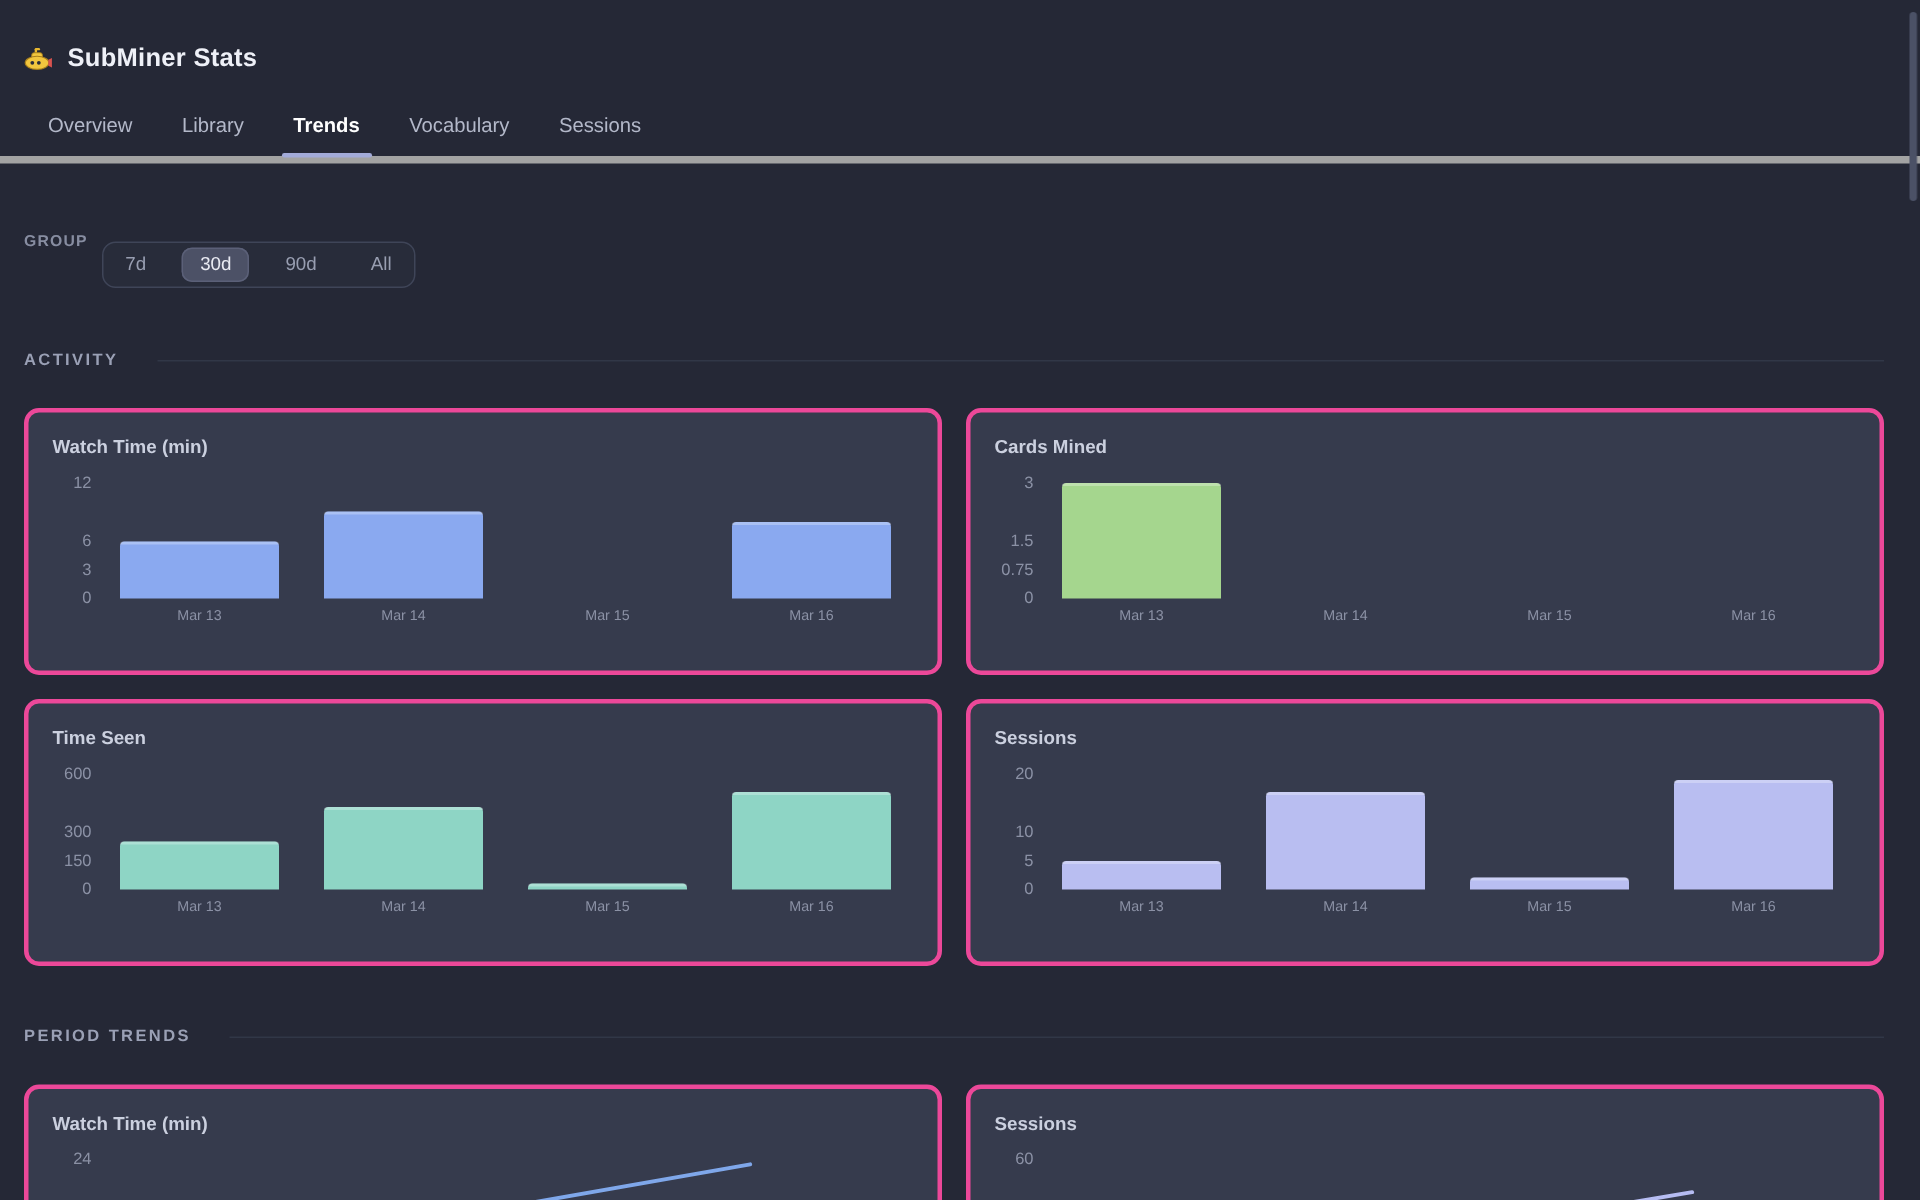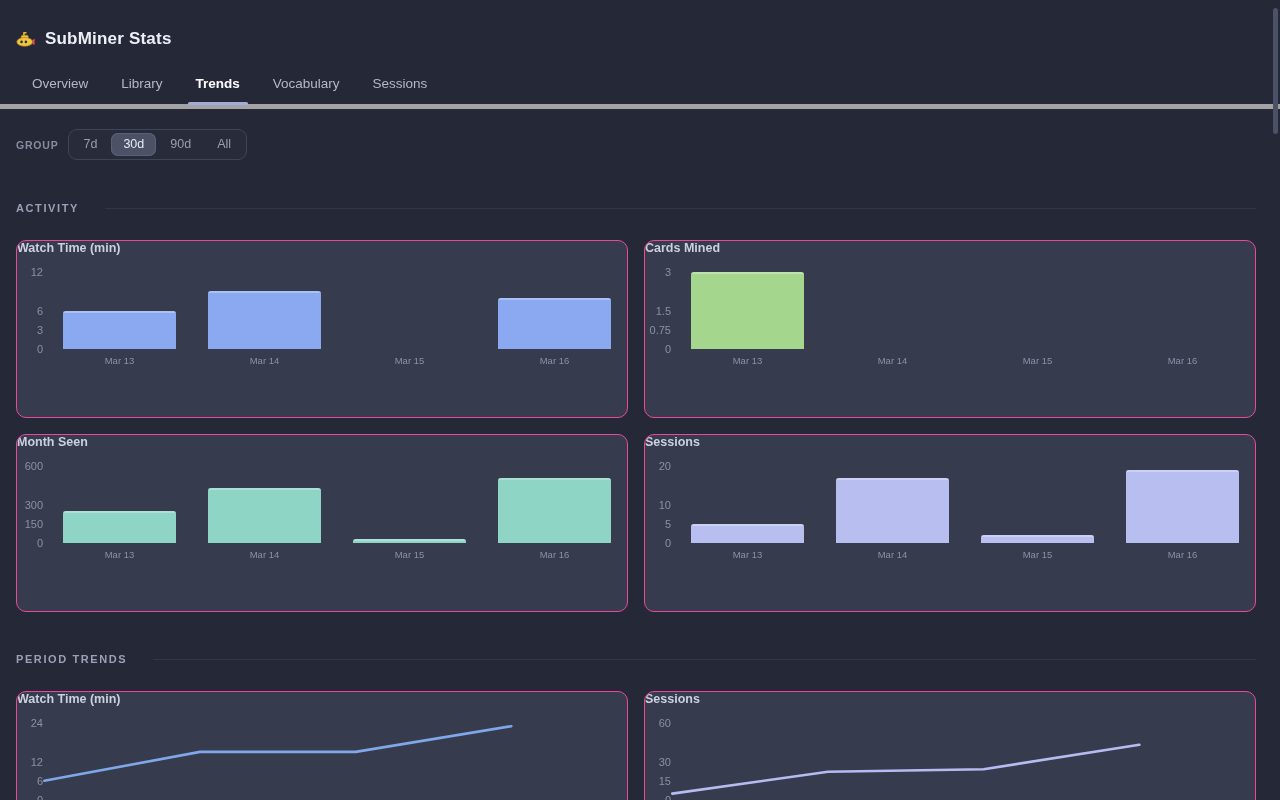--- a/index.html
+++ b/index.html
@@ -22,37 +22,37 @@
   .tab.active::after {
     content:""; position:absolute; left:-7px; right:-7px; bottom:-1px;
     height:3px; border-radius:2px; background:#a3abd9;
   }
   
   .content { padding:0 24px 0 16px; }
   .controls { display:flex; align-items:center; gap:15px; margin-top:20px; }
   .control-group { display:flex; align-items:center; gap:9px; }
   .control-label { font-size:10.5px; font-weight:600; letter-spacing:.8px; color:#878da1; }
   .seg {
-    display:inline-flex; align-items:center; gap:2px;
-    border:1px solid #3f4558; border-radius:9px; padding:3px; background:#282c3a;
+    display:inline-flex; align-items:center; gap:12px;
+    border:1px solid #3f4558; border-radius:9px; padding:3px; background:#282c3a;margin-top:32px;
   }
   .seg-item {
     padding:4px 12px; border-radius:7px; font-size:12.5px; color:#989eb1; cursor:pointer; line-height:15px;
   }
   .seg-item.selected { background:#4c5166; color:#e8eaf2; box-shadow:inset 0 0 0 1px #5b6078; }
   
   .section-header { display:flex; align-items:center; gap:26px; margin-top:42px; }
   .section + .section .section-header { margin-top:41px; }
   .section-title { font-size:11px; font-weight:600; letter-spacing:1.6px; color:#9aa0b5; }
   .section-line { flex:1; height:1px; background:#313747; }
   .grid { display:grid; grid-template-columns:1fr 1fr; gap:16px; margin-top:26px; }
   
   .card {
-    height:178px; background:#363b4d; border:1px solid #ec4899; border-radius:10px;
-    overflow:hidden;
+    height:178px; background:#363b4d; border:3px solid #ec4899; border-radius:10px;
+    padding:16px; overflow:hidden;
   }
   .card-title { font-size:12.5px; font-weight:600; color:#cbd0df; }
   .chart { position:relative; height:77px; margin-top:17px; }
   .gutter { position:absolute; left:0; top:0; bottom:0; width:26px; }
   .tick {
     position:absolute; right:0; width:26px; text-align:right;
     font-size:11px; line-height:12px; color:#8b91a5;
   }
   .plot { margin-left:30px; height:100%; display:flex; align-items:flex-end; }
   .col { flex:1; height:100%; display:flex; align-items:flex-end; justify-content:center; }
@@ -163,21 +163,21 @@
               </div>
             </div>
             <div class="dates">
               <div class="date">Mar 13</div>
               <div class="date">Mar 14</div>
               <div class="date">Mar 15</div>
               <div class="date">Mar 16</div>
             </div>
           </div>
           <div class="card">
-            <div class="card-title">Month Seen</div>
+            <div class="card-title">Time Seen</div>
             <div class="chart">
               <div class="gutter">
                 <div class="tick" style="bottom: 71px;">600</div>
                 <div class="tick" style="bottom: 32.5px; margin-top: 41px;">300</div>
                 <div class="tick" style="bottom: 13.25px;">150</div>
                 <div class="tick" style="bottom: -6px;">0</div>
               </div>
               <div class="plot">
                 <div class="col">
                   <div class="bar" style="background: rgb(142, 213, 197); height: 32.0833px;"></div>

